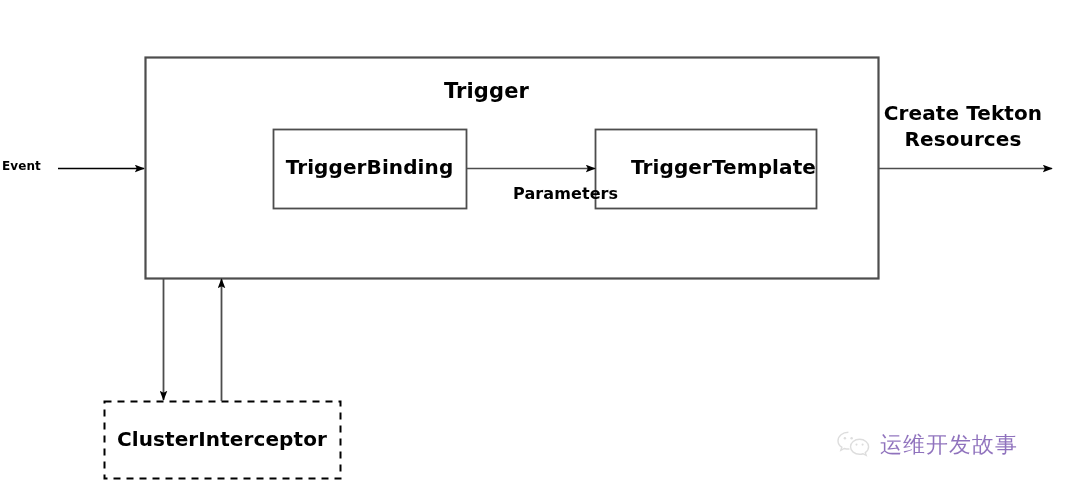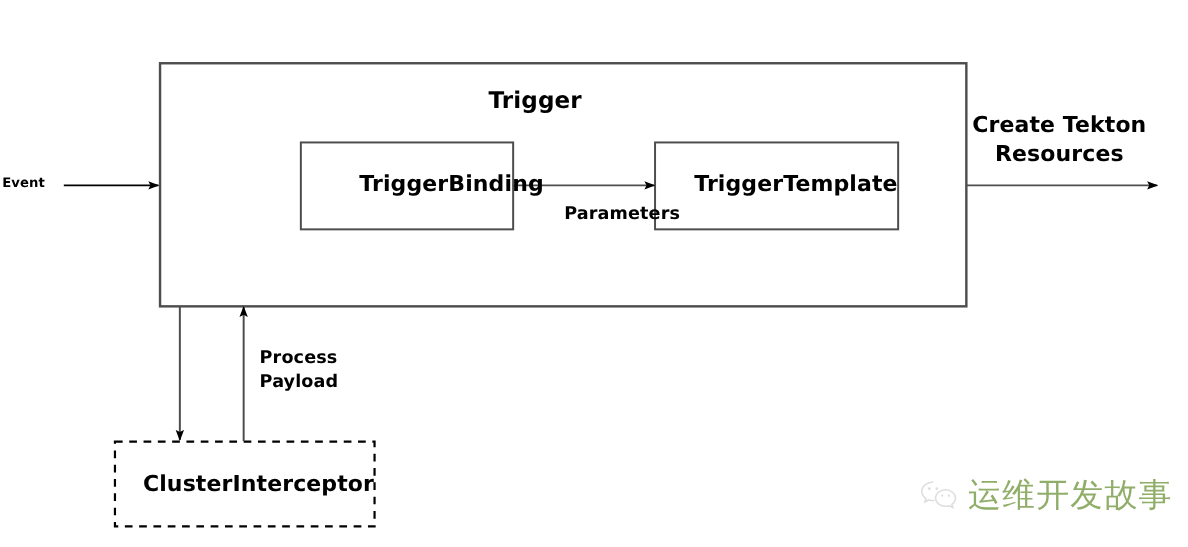--- a/index.html
+++ b/index.html
@@ -50,21 +50,20 @@
     width: 160px;
     text-align: left;
     font-size: 21px;
   }
   #triggerbinding-label {
     left: 273px;
     top: 155px;
     width: 193px;
     text-align: center;
     font-size: 20px;
-    padding-left: 41px;
   }
   #triggertemplate-label {
     left: 595px;
     top: 155px;
     width: 221px;
     text-align: right;
     font-size: 20px;
   }
   #parameters-label {
     left: 477px;
@@ -88,39 +87,39 @@
   #process-payload-label {
     left: 236px;
     top: 314px;
     font-size: 16px;
     line-height: 1.35;
   }
   #clusterinterceptor-label {
     left: 104px;
     top: 427px;
     width: 236px;
-    text-align: right;
+    text-align: center;
     font-size: 20px;
   }
 
   
   #watermark {
     position: absolute;
     left: 836px;
     top: 430px;
     display: flex;
     align-items: center;
     gap: 8px;
     opacity: 0.62;
   }
   #watermark-text {
     font-family: "DejaVu Sans", "Liberation Sans", sans-serif;
-    font-size: 30px;
+    font-size: 22px;
     font-weight: normal;
-    color: #4d7c0f;
+    color: #4c1d95;
     letter-spacing: 1px;
     white-space: nowrap;
   }
   #wechat-icon svg { display: block; }
 </style>
 </head>
 <body>
 
 <div id="canvas">
 
@@ -157,22 +156,20 @@
 
   <div class="lbl" id="triggertemplate-label">TriggerTemplate</div>
 
   <div class="lbl" id="parameters-label">Parameters</div>
 
   <div class="lbl" id="event-label">Event</div>
 
   <div class="lbl" id="create-resources-label">Create Tekton
 Resources</div>
 
-  <div class="lbl" id="process-payload-label">Process
-Payload</div>
 
   <div class="lbl" id="clusterinterceptor-label">ClusterInterceptor</div>
 
   <div id="watermark">
     <span id="wechat-icon">
       <svg width="36" height="30" viewBox="0 0 36 30" xmlns="http://www.w3.org/2000/svg">
         <g fill="none" stroke="#c9c9c9" stroke-width="1.4">
           <path d="M12.4 2.2C6.6 2.2 2 6.0 2 10.7c0 2.6 1.5 5.0 3.8 6.5l-1.0 3.1 3.5-1.8c1.2 0.35 2.6 0.55 4.1 0.55 0.35 0 0.7-0.01 1.05-0.04"></path>
           <path d="M23.6 9.3c-5.0 0-9.1 3.35-9.1 7.5 0 4.15 4.1 7.5 9.1 7.5 1.2 0 2.35-0.2 3.4-0.55l3.2 1.65-0.9-2.8c1.95-1.35 3.3-3.4 3.3-5.8 0-4.15-4.1-7.5-9.0-7.5z"></path>
         </g>

